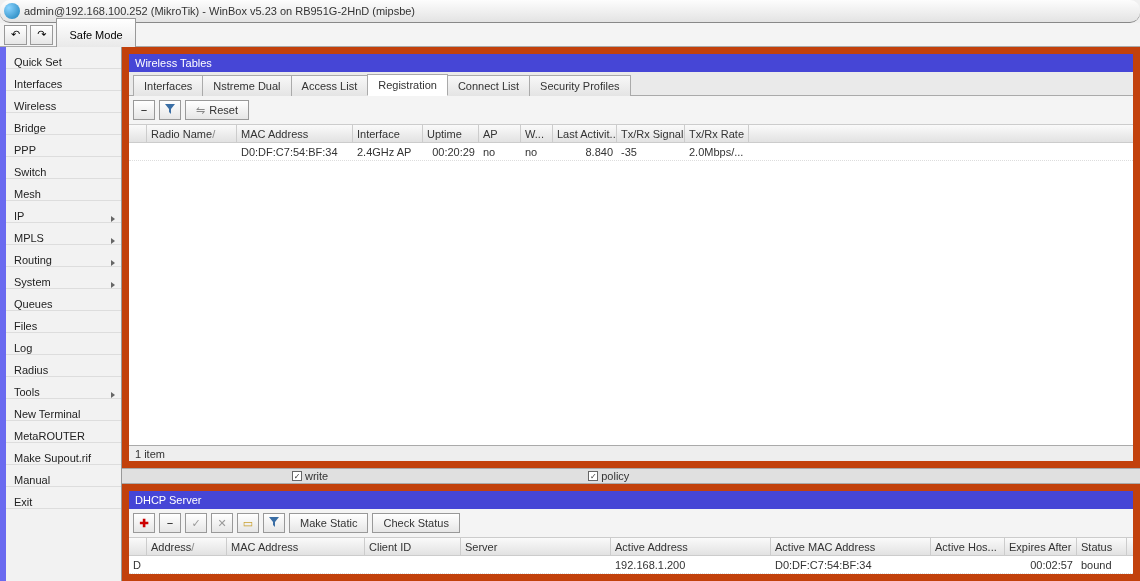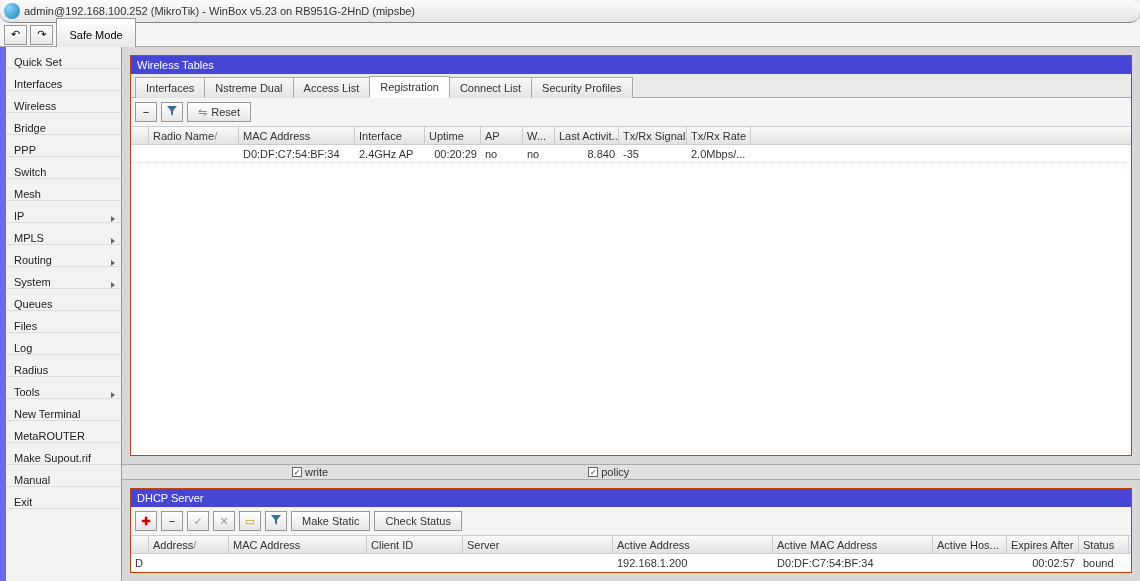--- a/index.html
+++ b/index.html
@@ -13,21 +13,21 @@
 
 .main { display: flex; height: calc(100vh - 47px); }
 
 .sidebar { width: 122px; background: linear-gradient(to right, #6a6af0 0, #6a6af0 6px, #f2f2f2 6px); border-right: 1px solid #999; }
 .sidebar-inner { margin-left: 6px; }
 .side-item { height: 22px; display: flex; align-items: flex-end; justify-content: space-between; padding: 0 6px 0 8px; border-bottom: 1px solid #ddd; cursor: pointer; color: #222; }
 .submenu-tri { width: 0; height: 0; border-top: 3px solid transparent; border-bottom: 3px solid transparent; border-left: 4px solid #666; }
 
 .content { flex: 1; display: flex; flex-direction: column; background: #d8d8d8; position: relative; }
 
-.win { border: 1px solid #c2410c; background: #f4f4f4; margin: 8px; }
+.win { border: 7px solid #c2410c; background: #f4f4f4; margin: 0; }
 .win-title { background: #4646d6; color: #fff; height: 18px; display: flex; align-items: center; padding-left: 6px; font-size: 11px; }
 
 .tabs { display: flex; background: #eaeaea; border-bottom: 1px solid #aaa; height: 24px; align-items: flex-end; padding-left: 4px; gap: 0; }
 .tab { padding: 4px 10px; border: 1px solid #aaa; border-bottom: none; background: linear-gradient(#f8f8f8,#e4e4e4); margin-right: -1px; cursor: pointer; color: #333; position: relative; top: 1px; }
 .tab.active { background: #fff; border-bottom: 1px solid #fff; z-index: 2; }
 
 .tabtools { display: flex; align-items: center; padding: 4px; gap: 4px; background: #f4f4f4; border-bottom: 1px solid #ccc; }
 .sqbtn { width: 22px; height: 20px; border: 1px solid #999; background: linear-gradient(#fff,#e6e6e6); display: flex; align-items: center; justify-content: center; cursor: pointer; }
 .txtbtn { height: 20px; border: 1px solid #999; background: linear-gradient(#fff,#e6e6e6); padding: 0 10px; display: flex; align-items: center; cursor: pointer; color: #333; }
 
@@ -194,20 +194,21 @@
           <div class="gc cw3">D0:DF:C7:54:BF:34</div>
           <div class="gc cw4">2.4GHz AP</div>
           <div class="gc cw5" style="text-align:right">00:20:29</div>
           <div class="gc cw6">no</div>
           <div class="gc cw7">no</div>
           <div class="gc cw8" style="text-align:right">8.840</div>
           <div class="gc cw9">-35</div>
           <div class="gc cw10">2.0Mbps/...</div>
         </div>
       </div>
+      <div class="w1-status">1 item</div>
     </div>
 
     <div class="hidden-bar">
       <div style="width:170px"></div>
       <span class="chk">✓</span>
         <span>write</span>
       <div style="width:260px"></div>
       <span class="chk">✓</span>
         <span>policy</span>
     </div>

